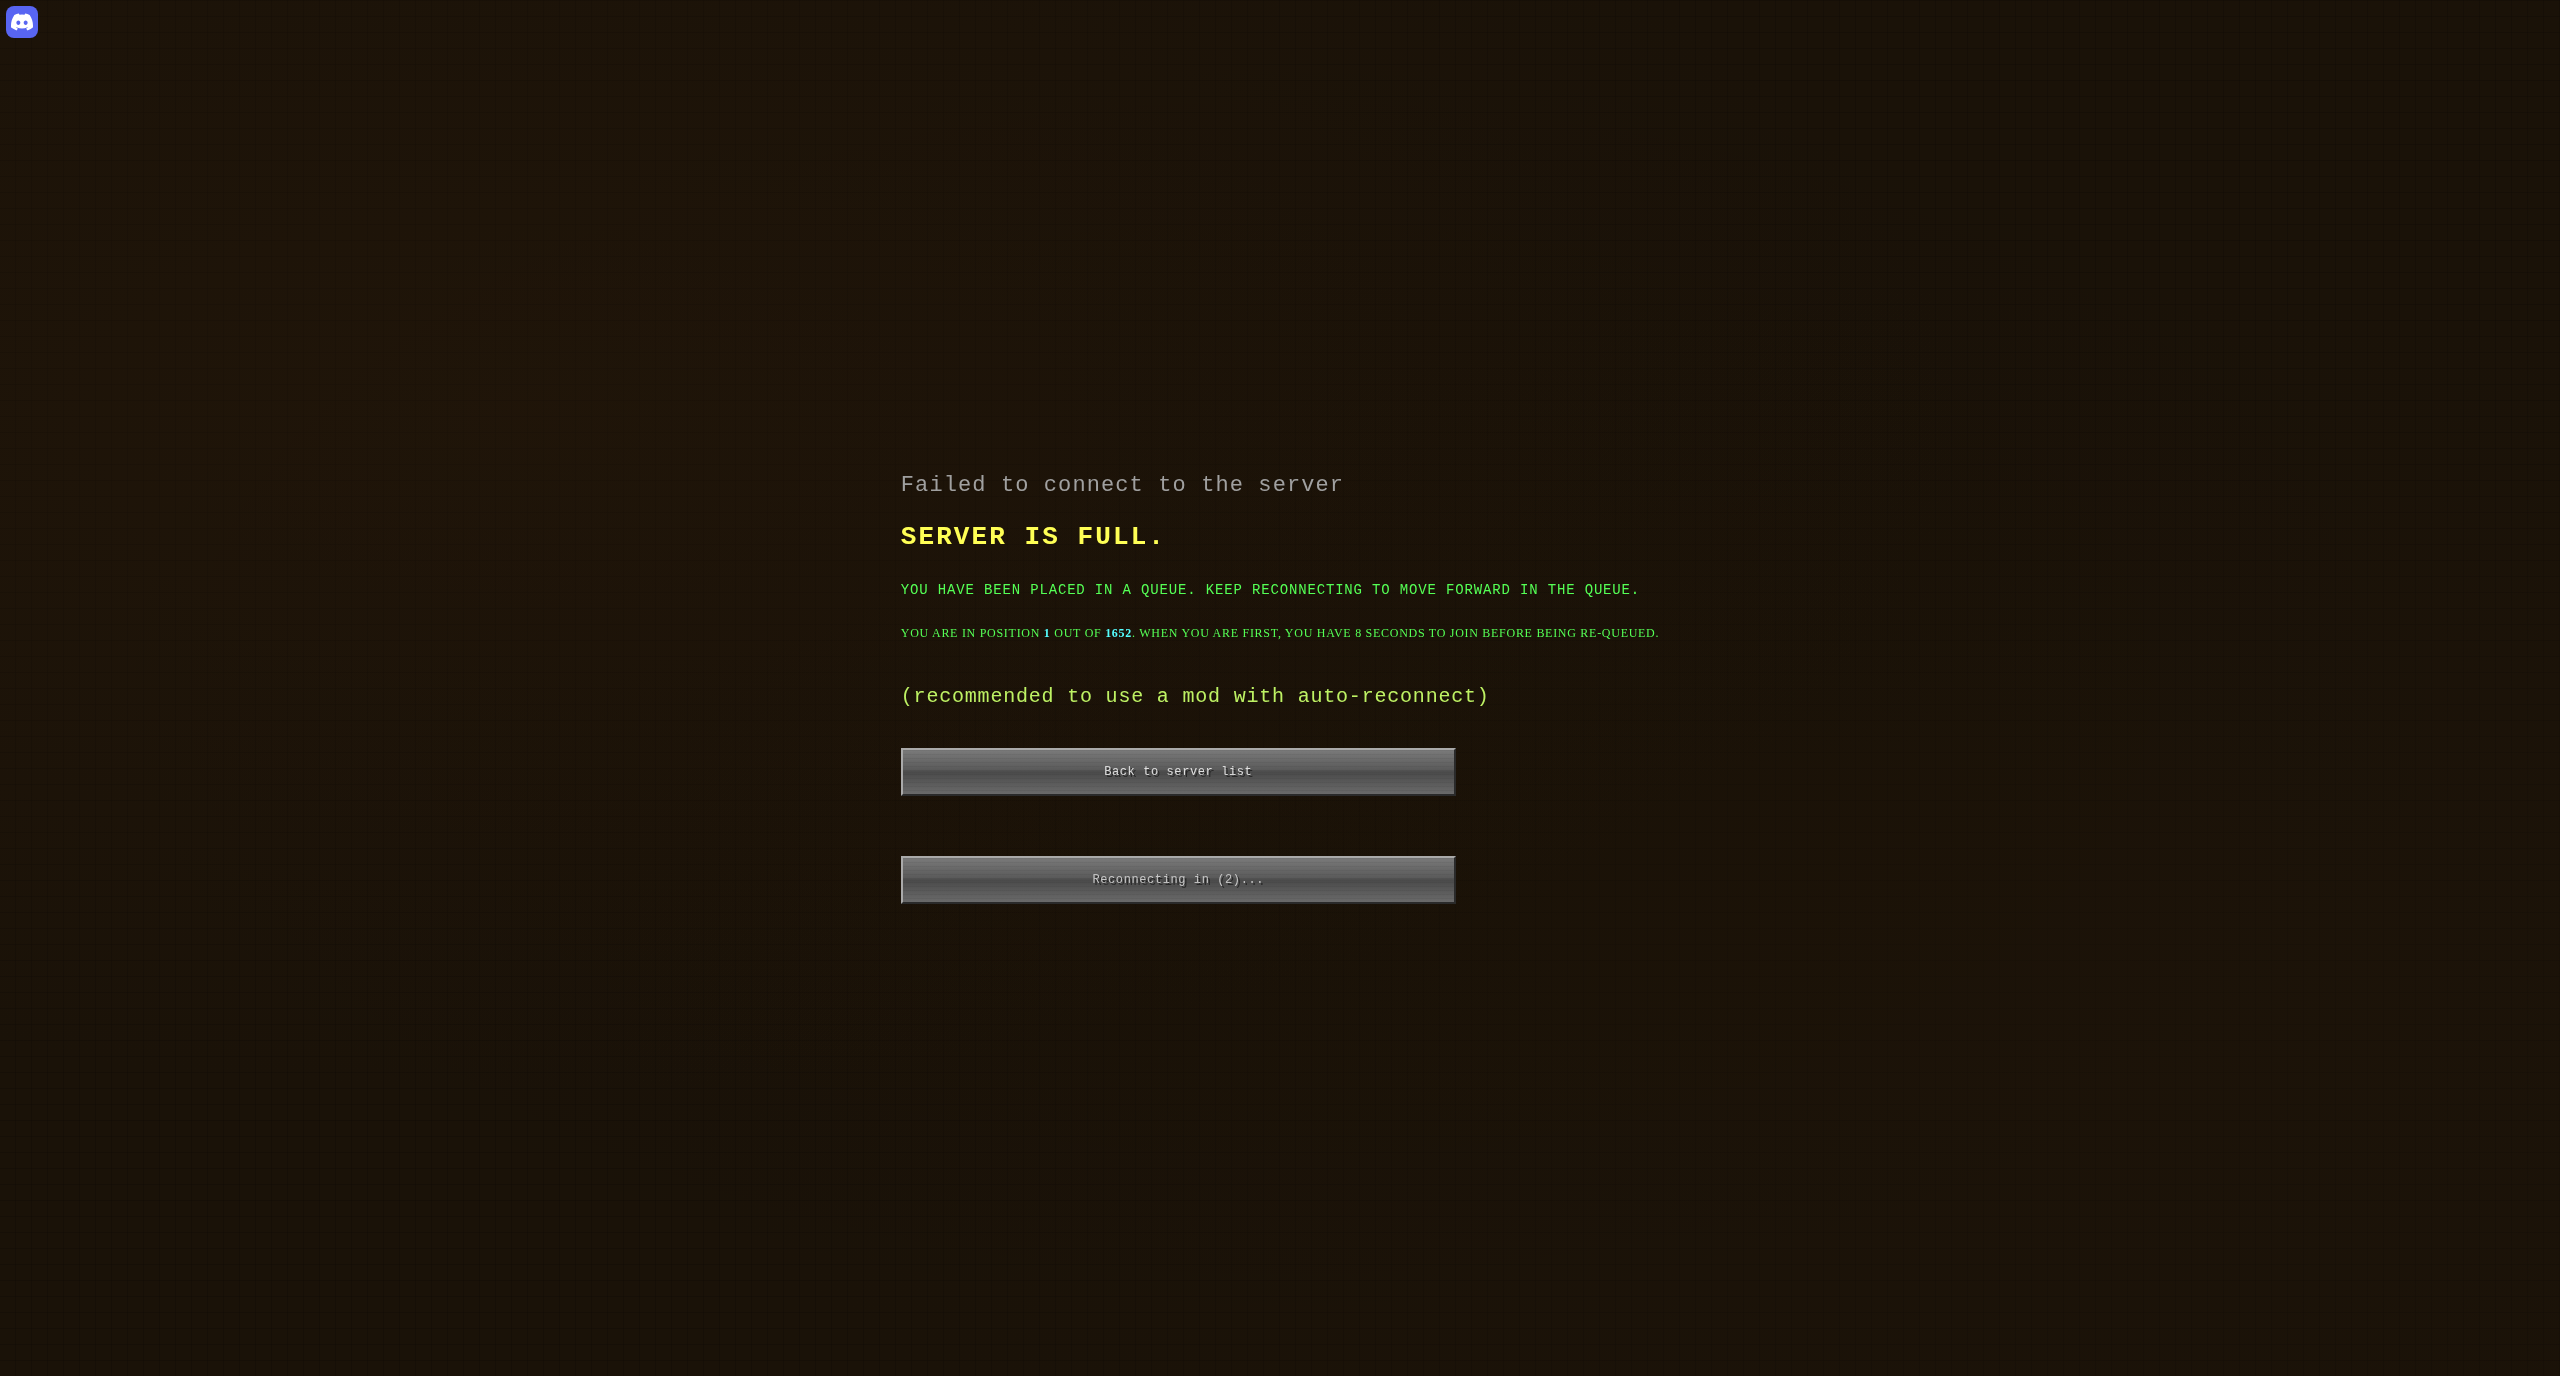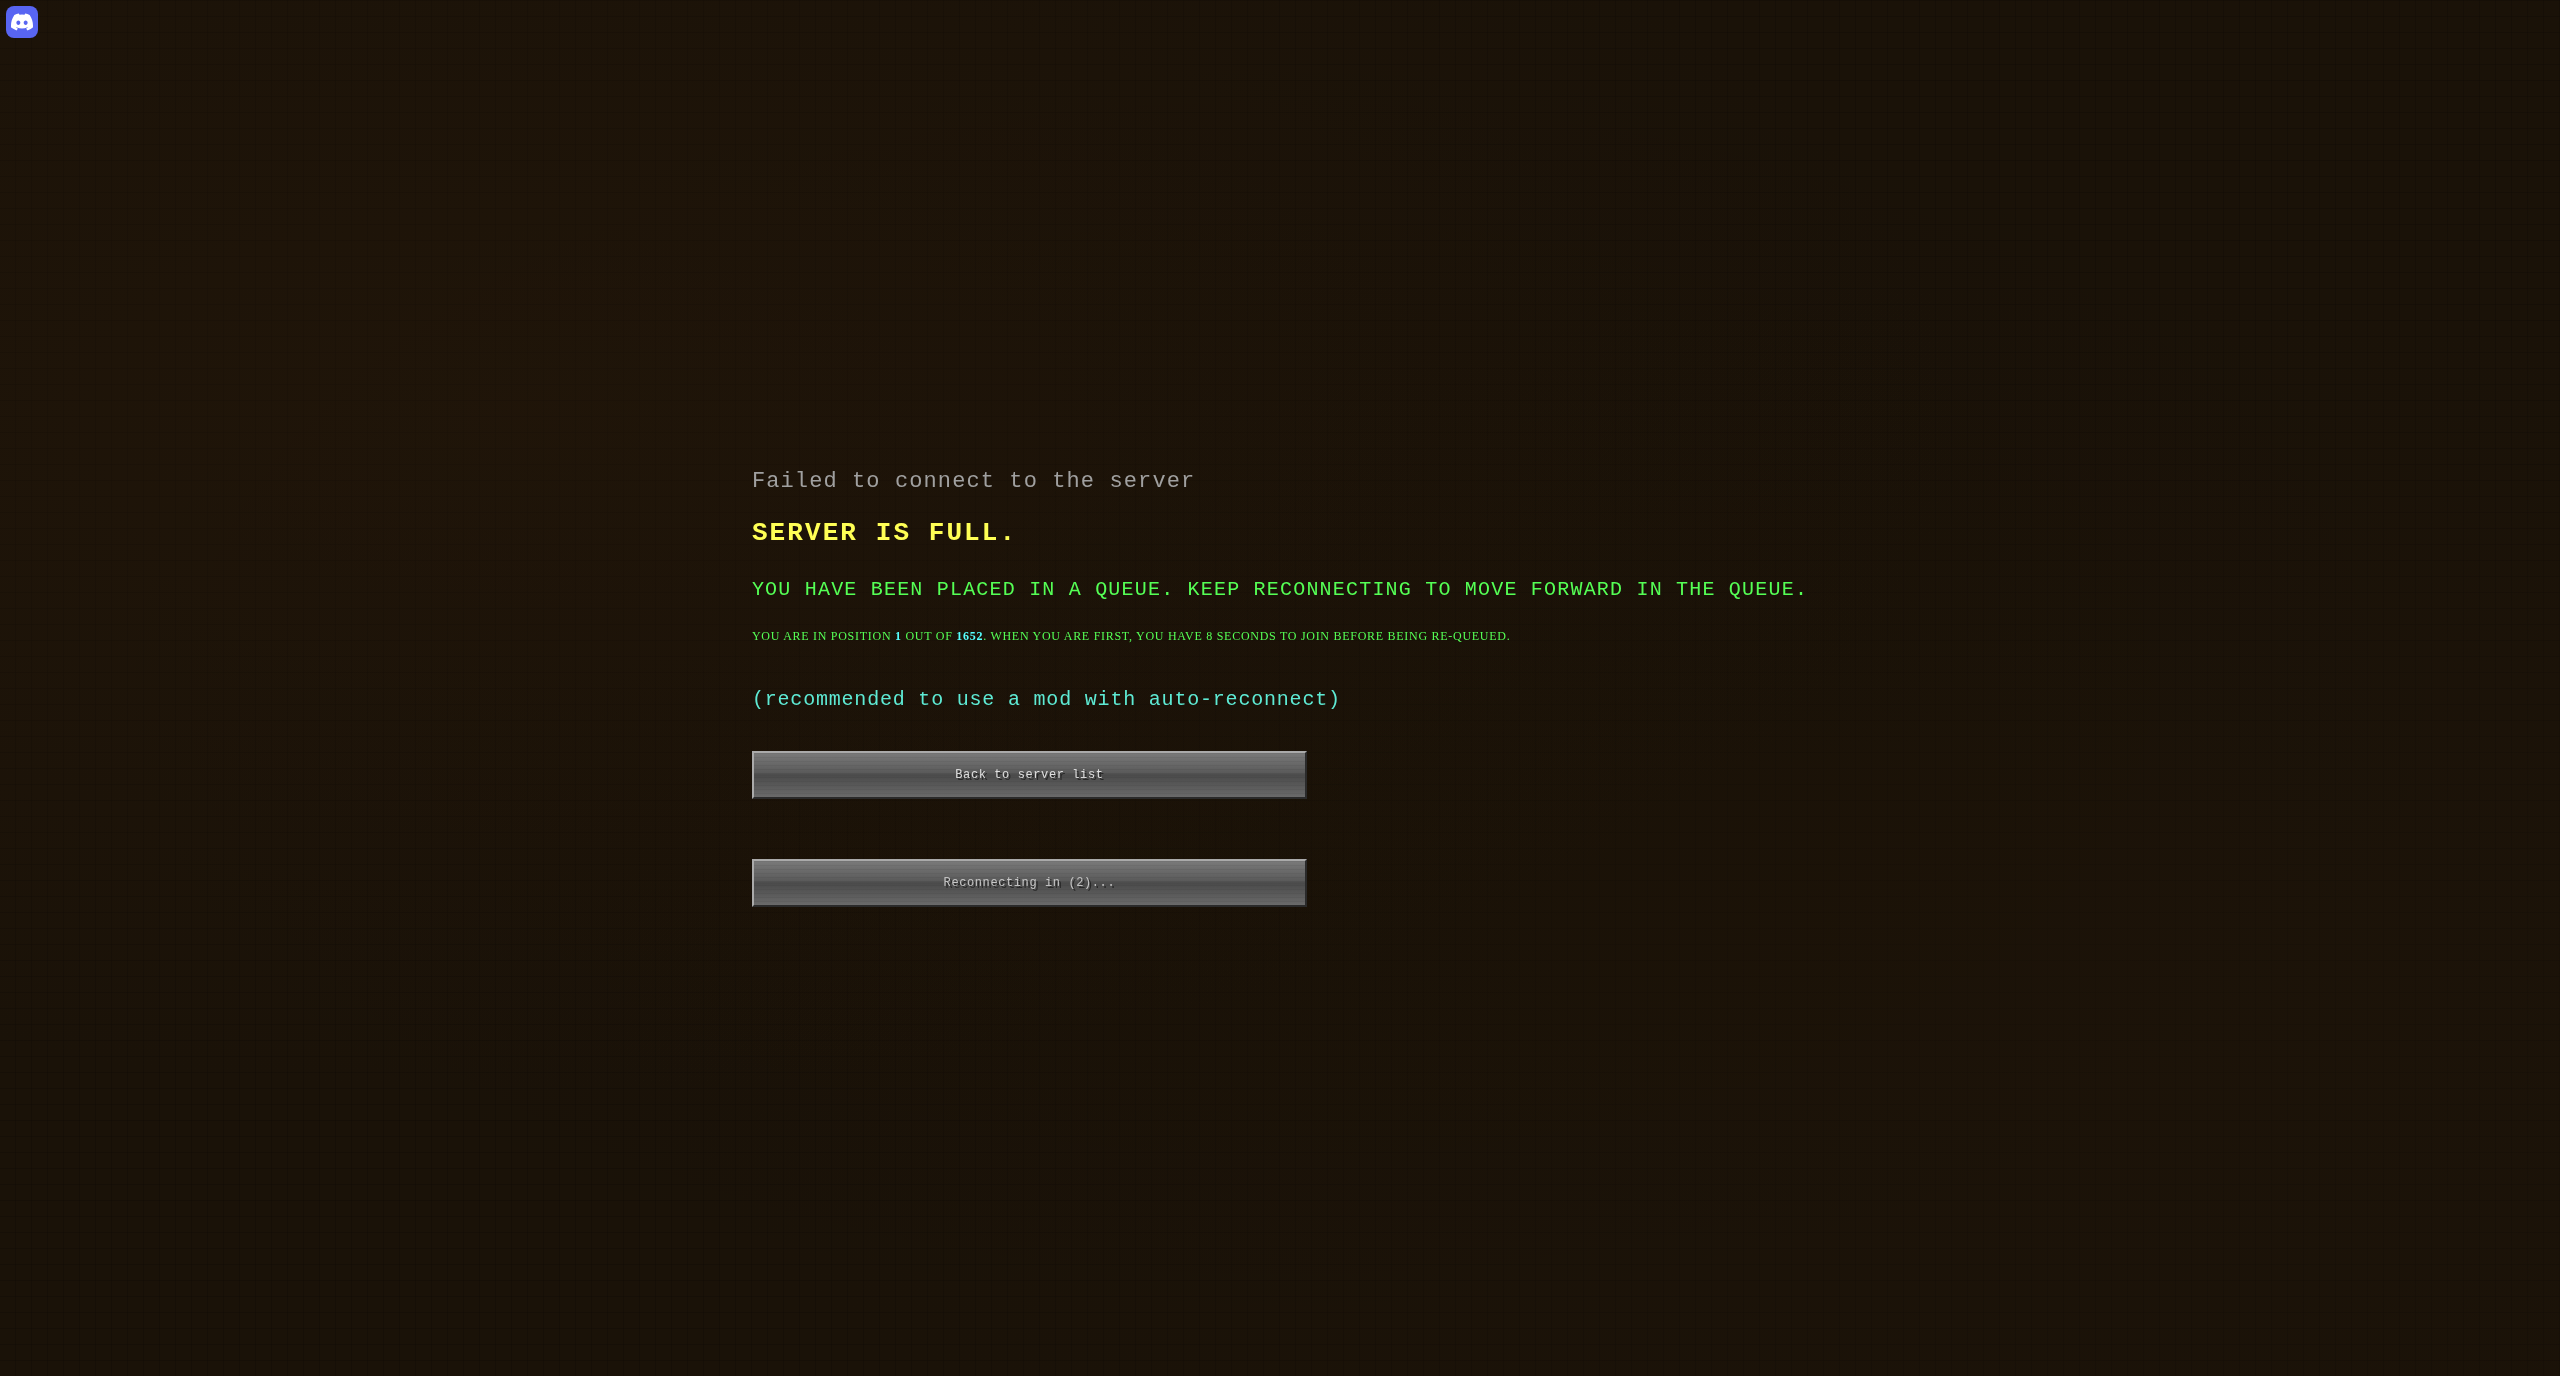--- a/index.html
+++ b/index.html
@@ -91,21 +91,21 @@
       color: #ffff55;
       font-size: 26px;
       letter-spacing: 0.08em;
       font-weight: bold;
       margin-bottom: 30px;
       font-family: 'Courier New', Courier, monospace;
     }
 
     .queue-text {
       color: #55ff55;
-      font-size: 20px;
+      font-size: 14px;
       letter-spacing: 0.06em;
       margin-bottom: 28px;
       font-family: 'Courier New', Courier, monospace;
     }
 
     .position-text {
       color: #55ff55;
       font-size: 12px;
       letter-spacing: 0.06em;
       margin-bottom: 44px;
@@ -119,21 +119,21 @@
 
     .reconnect-text {
       color: #55ff55;
       font-size: 20px;
       letter-spacing: 0.06em;
       margin-bottom: 28px;
       font-family: 'Courier New', Courier, monospace;
     }
 
     .mod-text {
-      color: #5eead4;
+      color: #bef264;
       font-size: 20px;
       letter-spacing: 0.04em;
       margin-bottom: 40px;
       font-family: 'Courier New', Courier, monospace;
     }
 
     .btn {
       width: 555px;
       height: 48px;
       border: none;

